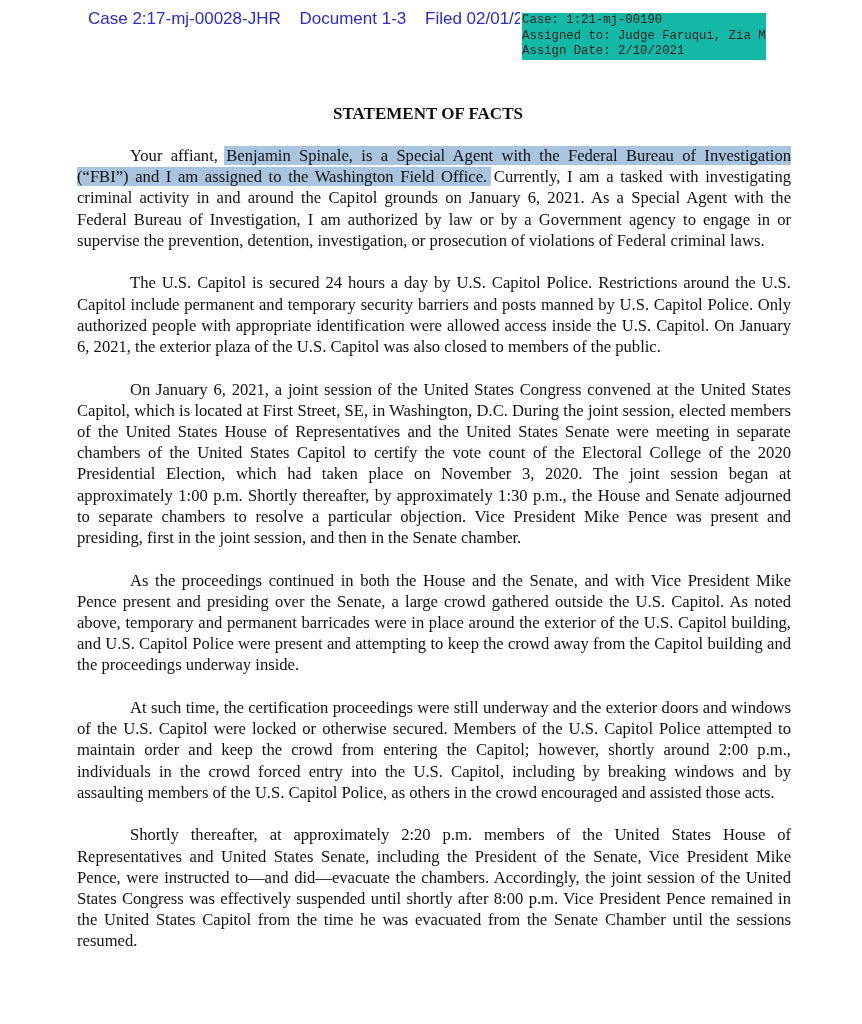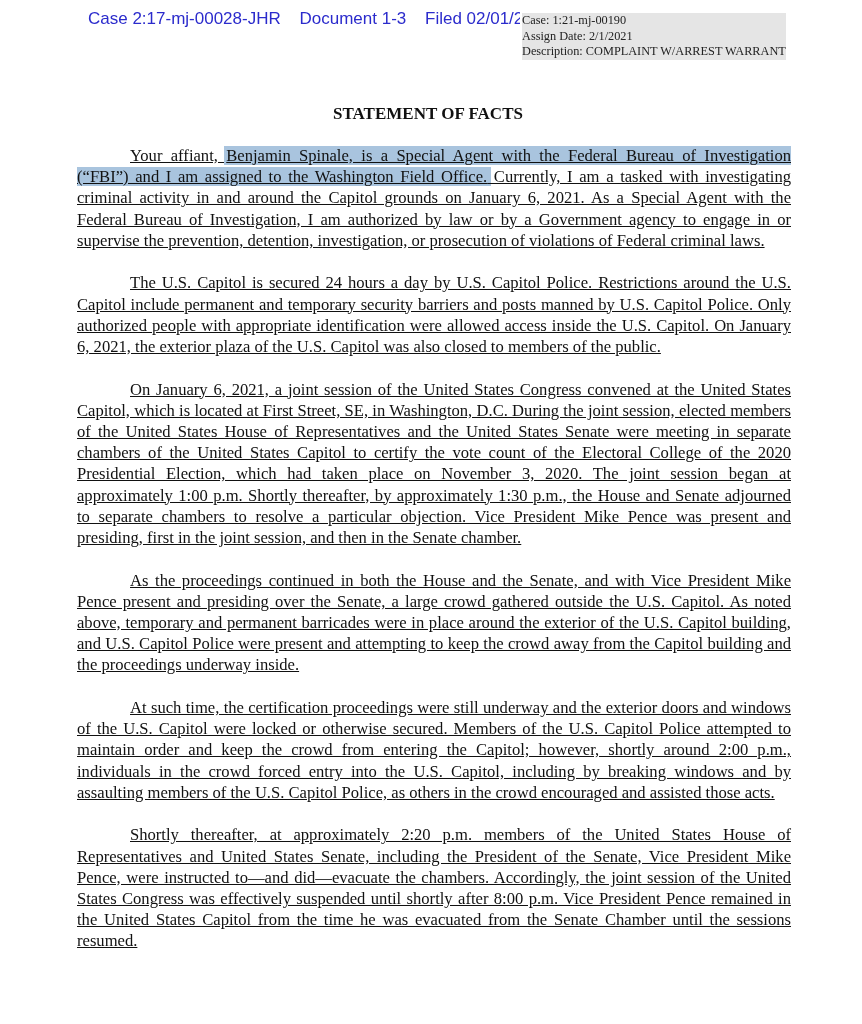--- a/index.html
+++ b/index.html
@@ -23,25 +23,25 @@
     white-space: nowrap;
     width: 432px;
     overflow: hidden;
     letter-spacing: 0px;
   }
   .ecf-header span { margin-right: 14px; }
   .stamp {
     position: absolute;
     left: 522px;
     top: 13px;
-    font-family: Liberation Serif, serif;
+    font-family: Liberation Mono, monospace;
     font-size: 12.3px;
     line-height: 15.6px;
     color: #222222;
-    background: #e5e5e5;
+    background: #14b8a6;
   }
   .stamp div { white-space: nowrap; }
   .title {
     position: absolute;
     top: 104px;
     left: 0;
     width: 856px;
     text-align: center;
     font-family: "Liberation Serif", serif;
     font-weight: bold;
@@ -55,40 +55,39 @@
     width: 714px;
     font-family: "Liberation Serif", serif;
     font-size: 16.6px;
     line-height: 21.2px;
     color: #111111;
     text-align: justify;
   }
   .body-text p {
     margin: 0 0 21.4px 0;
     text-indent: 53px;
-    text-decoration: underline;
   }
   .hl {
     background: #a9c4de;
     box-shadow: 4px 0 0 #a9c4de, -2px 0 0 #a9c4de;
   }
 </style>
 </head>
 <body>
 
 <div class="ecf-header" style="color: rgb(43, 43, 204);">
   <span>Case 2:17-mj-00028-JHR</span>
   <span>Document 1-3</span>
   <span>Filed 02/01/21</span>
 </div>
 
 <div class="stamp">
   <div>Case: 1:21-mj-00190</div>
-  <div>Assign Date: 2/1/2021</div>
-  <div>Description: COMPLAINT W/ARREST WARRANT</div>
+  <div>Assigned to: Judge Faruqui, Zia M</div>
+  <div>Assign Date: 2/10/2021</div>
 </div>
 
 <div class="title">STATEMENT OF FACTS</div>
 
 <div class="body-text">
   <p><span>Your affiant, </span><span class="hl" style="background: rgb(169, 196, 222); box-shadow: rgb(169, 196, 222) 4px 0px 0px, rgb(169, 196, 222) -2px 0px 0px;">Benjamin Spinale, is a Special Agent with the Federal Bureau of Investigation (“FBI”) and I am assigned to the Washington Field Office.</span><span> Currently, I am a tasked with investigating criminal activity in and around the Capitol grounds on January 6, 2021. As a Special Agent with the Federal Bureau of Investigation, I am authorized by law or by a Government agency to engage in or supervise the prevention, detention, investigation, or prosecution of violations of Federal criminal laws.</span></p>
   <p>The U.S. Capitol is secured 24 hours a day by U.S. Capitol Police. Restrictions around the U.S. Capitol include permanent and temporary security barriers and posts manned by U.S. Capitol Police. Only authorized people with appropriate identification were allowed access inside the U.S. Capitol. On January 6, 2021, the exterior plaza of the U.S. Capitol was also closed to members of the public.</p>
   <p>On January 6, 2021, a joint session of the United States Congress convened at the United States Capitol, which is located at First Street, SE, in Washington, D.C. During the joint session, elected members of the United States House of Representatives and the United States Senate were meeting in separate chambers of the United States Capitol to certify the vote count of the Electoral College of the 2020 Presidential Election, which had taken place on November 3, 2020. The joint session began at approximately 1:00 p.m. Shortly thereafter, by approximately 1:30 p.m., the House and Senate adjourned to separate chambers to resolve a particular objection.  Vice President Mike Pence was present and presiding, first in the joint session, and then in the Senate chamber.</p>
   <p>As the proceedings continued in both the House and the Senate, and with Vice President Mike Pence present and presiding over the Senate, a large crowd gathered outside the U.S. Capitol. As noted above, temporary and permanent barricades were in place around the exterior of the U.S. Capitol building, and U.S. Capitol Police were present and attempting to keep the crowd away from the Capitol building and the proceedings underway inside.</p>
   <p>At such time, the certification proceedings were still underway and the exterior doors and windows of the U.S. Capitol were locked or otherwise secured. Members of the U.S. Capitol Police attempted to maintain order and keep the crowd from entering the Capitol; however, shortly around 2:00 p.m., individuals in the crowd forced entry into the U.S. Capitol, including by breaking windows and by assaulting members of the U.S. Capitol Police, as others in the crowd encouraged and assisted those acts.</p>

